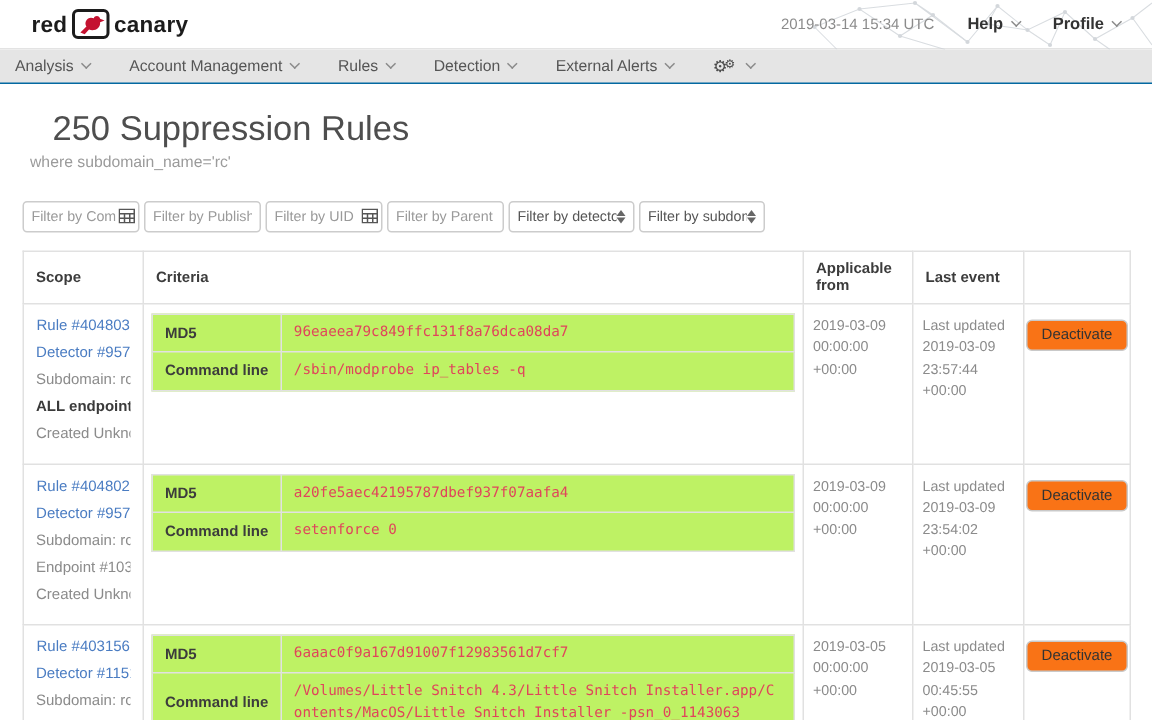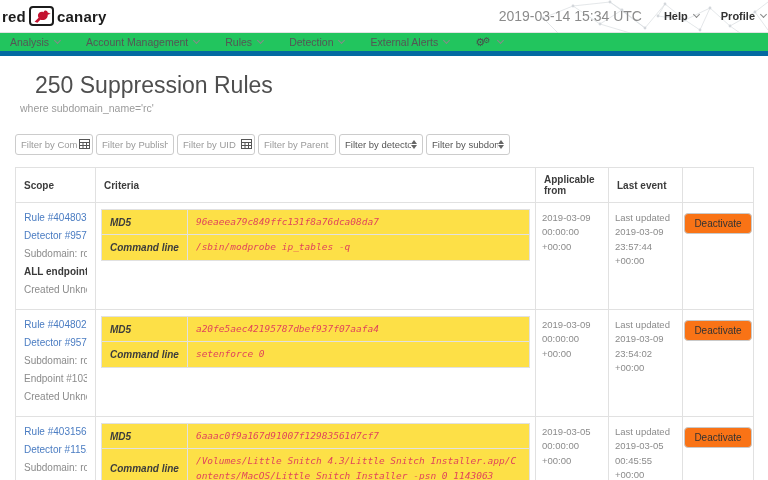--- a/index.html
+++ b/index.html
@@ -2,38 +2,38 @@
 <html><head>
 <meta charset="utf-8">
 <style>
   * { box-sizing: border-box; margin: 0; padding: 0; }
   html,body { width: 768px; height: 480px; overflow: hidden; background: #fff;
     font-family: "Liberation Sans", sans-serif; }
 
   
   .topbar { position: relative; height: 33px; background: #fff;
     border-bottom: 1px solid #e3e3e3; display: flex; 
-    padding: 0 2px; }
+    padding: 0 21px; }
   .netbg { position: absolute; right: 0; top: 0; height: 33px; width: 420px;
     pointer-events: none; opacity: .75; }
   .logo { display: flex; align-items: center; gap: 3px; cursor: pointer; position: relative; z-index: 2; }
   .logo-txt { font-weight: bold; font-size: 15px; color: #1c1c1c; letter-spacing: .2px; }
   .bird-box { width: 25px; height: 20px; border: 2px solid #1c1c1c; border-radius: 4px;
     display: flex; align-items: center; justify-content: center; background: #fff; }
   .topbar-right { margin-left: auto; display: flex; align-items: center; gap: 22px;
     position: relative; z-index: 2; }
-  .datetime { font-size: 14px; color: #8b8b8b; }
+  .datetime { font-size: 10px; color: #8b8b8b; }
   .topmenu { font-size: 11px; font-weight: bold; color: #333; cursor: pointer;
     display: inline-flex; align-items: center; }
   .chev { width: 5px; height: 5px; border-right: 1.2px solid #8a8a8a;
     border-bottom: 1.2px solid #8a8a8a; transform: rotate(45deg); display: inline-block;
     margin-left: 6px; margin-top: -3px; }
 
   
-  nav { height: 23px; background: #22c55e; border-bottom: 5px solid #0369a1;
+  nav { height: 23px; background: #e5e5e5; border-bottom: 1px solid #0369a1;
     display: flex; align-items: center; padding-left: 10px; gap: 26px; }
   .nav-item { font-size: 10.5px; color: #555; cursor: pointer;
     display: inline-flex; align-items: center; }
   .gear-wrap { font-family: "DejaVu Sans", sans-serif; color: #4a4a4a; font-size: 11px;
     position: relative; line-height: 1; }
   .gear-small { font-size: 8px; position: relative; top: -3px; left: -2px; }
 
   
   main { padding: 0 15px; }
   h1 { margin-top: 16px; font-size: 23px; font-weight: 400; color: #4e4e4e; margin-left: 20px; }
@@ -60,21 +60,21 @@
   
   table.rules { margin-top: 12px; border-collapse: collapse; width: 738px; table-layout: fixed; }
   table.rules th, table.rules td { border: 1px solid #e1e1e1; }
   table.rules th { text-align: left; font-size: 10px; color: #3c3c3c; padding: 6px 8px; }
   .scope-cell { vertical-align: top; padding: 8px; font-size: 10px; }
   .scope-cell > div { margin-bottom: 5px; line-height: 1.3; white-space: nowrap; overflow: hidden; text-align: center; }
   .link { color: #4a7cc2; text-decoration: none; cursor: pointer; }
   .muted { color: #8b8b8b; }
   .muted.strong { color: #3a3a3a; font-weight: bold; }
   .criteria-cell { vertical-align: top; padding: 6px 5px; }
-  .criteria-table { border-collapse: collapse; width: 100%; background: #fde047; font-style: italic; }
+  .criteria-table { border-collapse: collapse; width: 100%; background: #bef264; }
   .criteria-table td { border: 1px solid #e3e3e3; padding: 5px 8px; }
   .crit-label { width: 72px; font-size: 10px; font-weight: bold; color: #3c3c3c; white-space: nowrap; }
   .crit-value { font-family: "DejaVu Sans Mono", monospace; font-size: 9.5px;
     color: #e0455b; word-break: break-all; line-height: 1.5; }
   .date-cell { vertical-align: top; font-size: 9.5px; color: #8b8b8b; padding: 8px 6px; line-height: 1.5; }
   .action-cell { vertical-align: top; text-align: center; padding-top: 10px; }
   .btn { background: #f97316; border: 1px solid #c9c9c9; border-radius: 4px; padding: 4px 9px;
     font-size: 10px; color: #333; cursor: pointer; font-family: Liberation Sans, sans-serif; }
 </style>
 </head>

